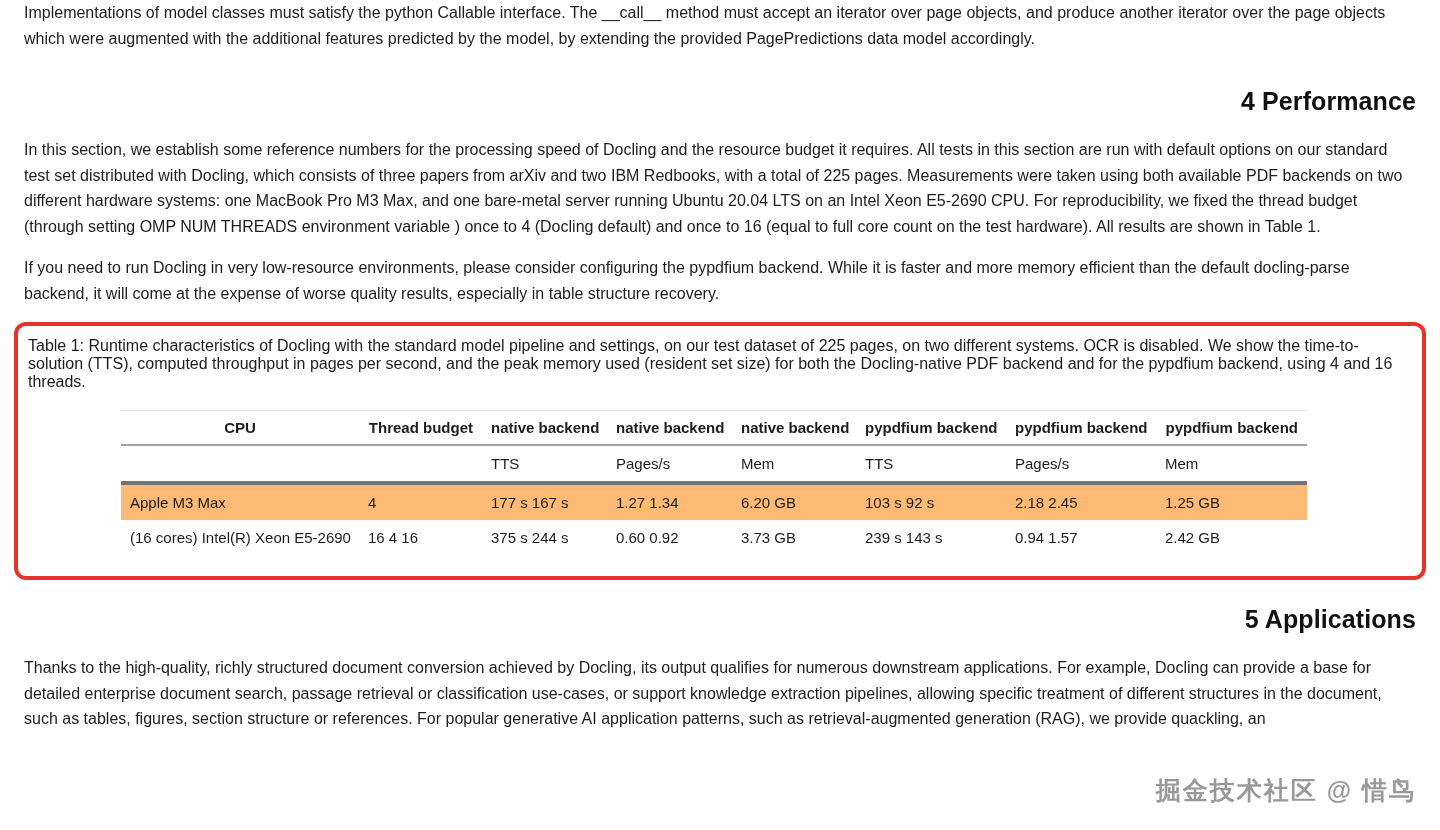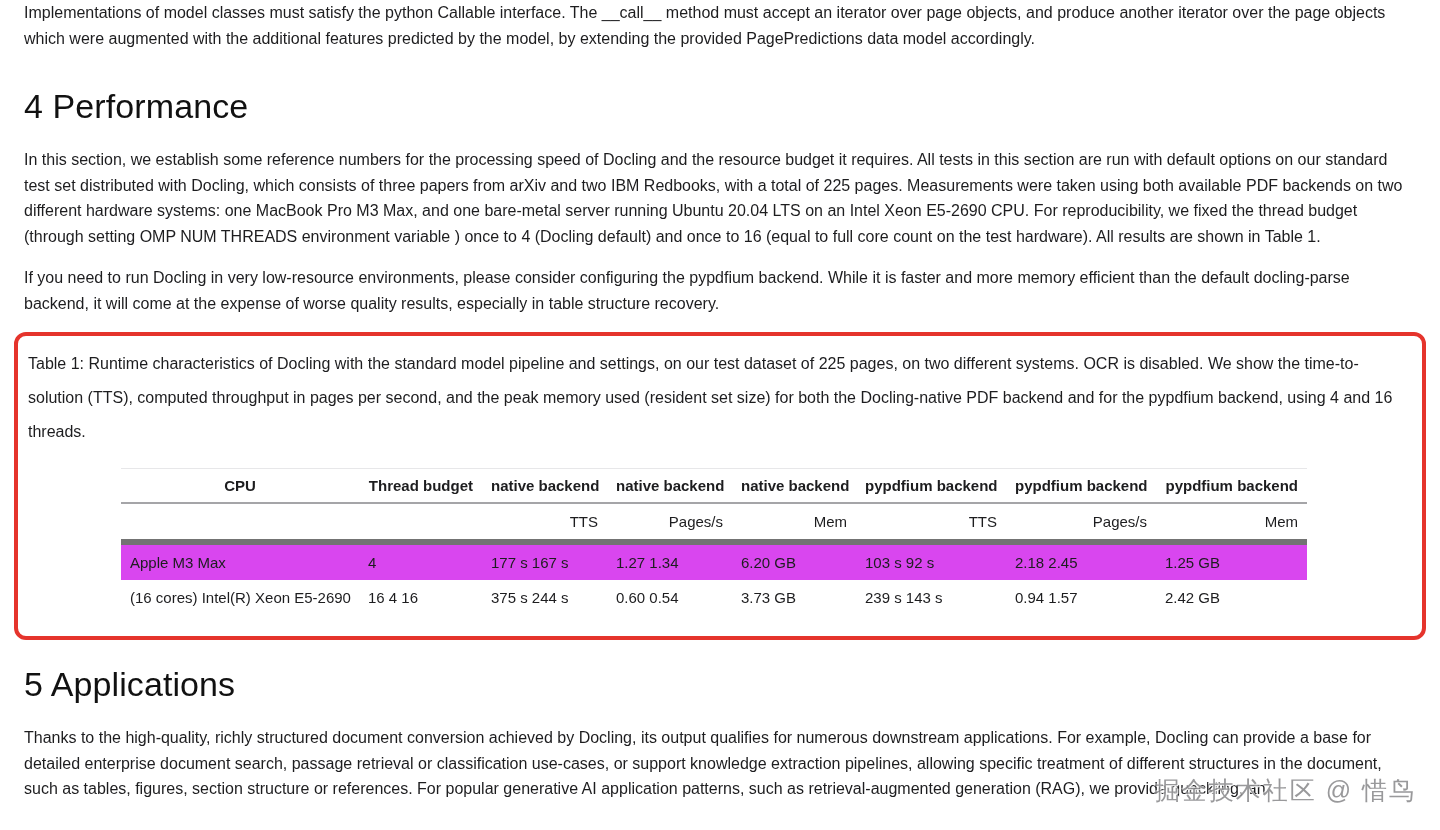--- a/index.html
+++ b/index.html
@@ -17,36 +17,37 @@
     padding: 0 24px;
   }
   p.body {
     font-size: 16px;
     line-height: 25.5px;
     margin: 0 0 16px 0;
     color: #1d1d1f;
   }
   p.first { margin-top: 0; }
   h2.section {
-    font-size: 34px;
-    font-weight: 400;
+    font-size: 25px;
+    font-weight: 700;
     color: #111111;
     margin: 36px 0 21px 0;
     letter-spacing: 0.1px;
+    text-align: right;
   }
   h2.after-box { margin-top: 25px; }
   .annotation-box {
     border: 4px solid #e5342c;
     border-radius: 12px;
     margin: 10px -10px 0 -10px;
     padding: 11px 14px 21px 10px;
   }
   .annotation-box p.caption {
     font-size: 16px;
-    line-height: 34px;
+    line-height: 18px;
     margin: 0 0 19px 0;
   }
   table.runtime {
     border-collapse: collapse;
     table-layout: fixed;
     width: 1186px;
     margin-left: 93px;
     font-size: 15px;
     color: #1d1d1f;
   }
@@ -59,30 +60,29 @@
   }
   table.runtime thead tr.head th {
     font-weight: 700;
     border-top: 1px solid #e7e7e9;
     border-bottom: 2px solid #a5a5a8;
     padding-top: 8px; padding-bottom: 8px; text-align: right;
   }
   table.runtime thead tr.head th.center { text-align: center; }
   table.runtime tr.subhead td {
     padding-top: 9px; padding-bottom: 9px;
-    border-bottom: 6px solid #737373;
-    text-align: right;
+    border-bottom: 4px solid #737373;
   }
-  table.runtime tbody tr.stripe { background: #d946ef; }
+  table.runtime tbody tr.stripe { background: #fdba74; }
   table.runtime tbody td { padding-top: 9px; padding-bottom: 9px; }
   .watermark {
     position: absolute;
     top: 774px; right: 24px;
     font-size: 25px;
-    font-weight: 400;
+    font-weight: 700;
     letter-spacing: 2px;
     color: rgba(128,128,130,0.8);
     text-shadow: 1px 1px 0 rgba(255,255,255,0.95), -1px -1px 0 rgba(255,255,255,0.6);
     z-index: 5;
     white-space: nowrap;
   }
 </style>
 </head>
 <body>
 
@@ -139,21 +139,21 @@
           <td>1.27 1.34</td>
           <td>6.20 GB</td>
           <td>103 s 92 s</td>
           <td>2.18 2.45</td>
           <td>1.25 GB</td>
         </tr>
         <tr>
           <td>(16 cores) Intel(R) Xeon E5-2690</td>
           <td>16 4 16</td>
           <td>375 s 244 s</td>
-          <td>0.60 0.54</td>
+          <td>0.60 0.92</td>
           <td>3.73 GB</td>
           <td>239 s 143 s</td>
           <td>0.94 1.57</td>
           <td>2.42 GB</td>
         </tr>
       </tbody>
     </table>
   </div>
 
   <h2 class="section after-box">5 Applications</h2>

